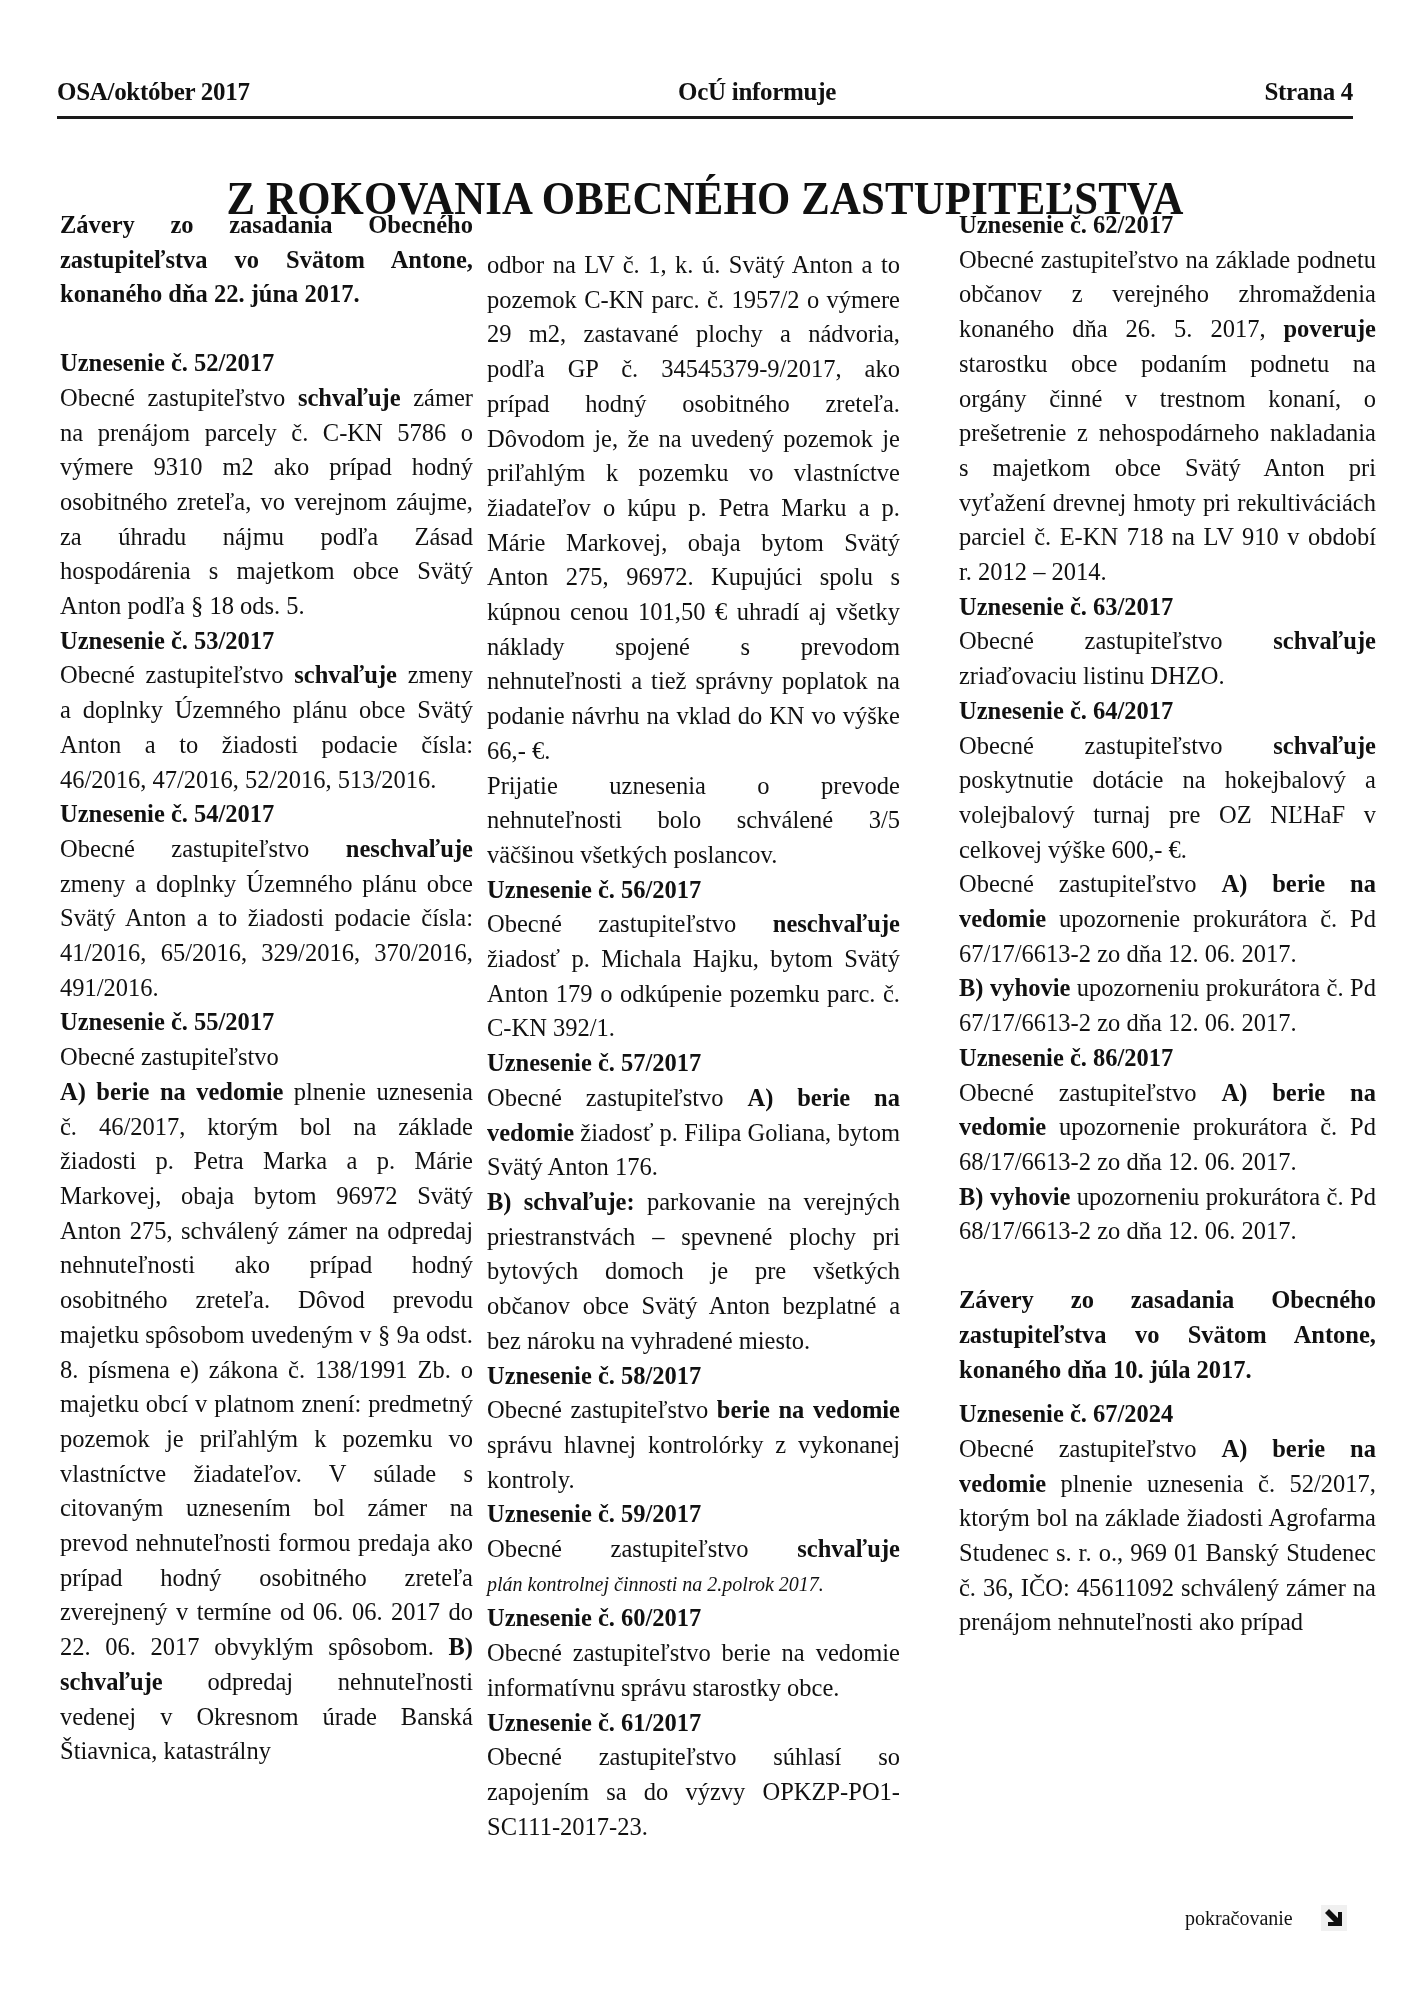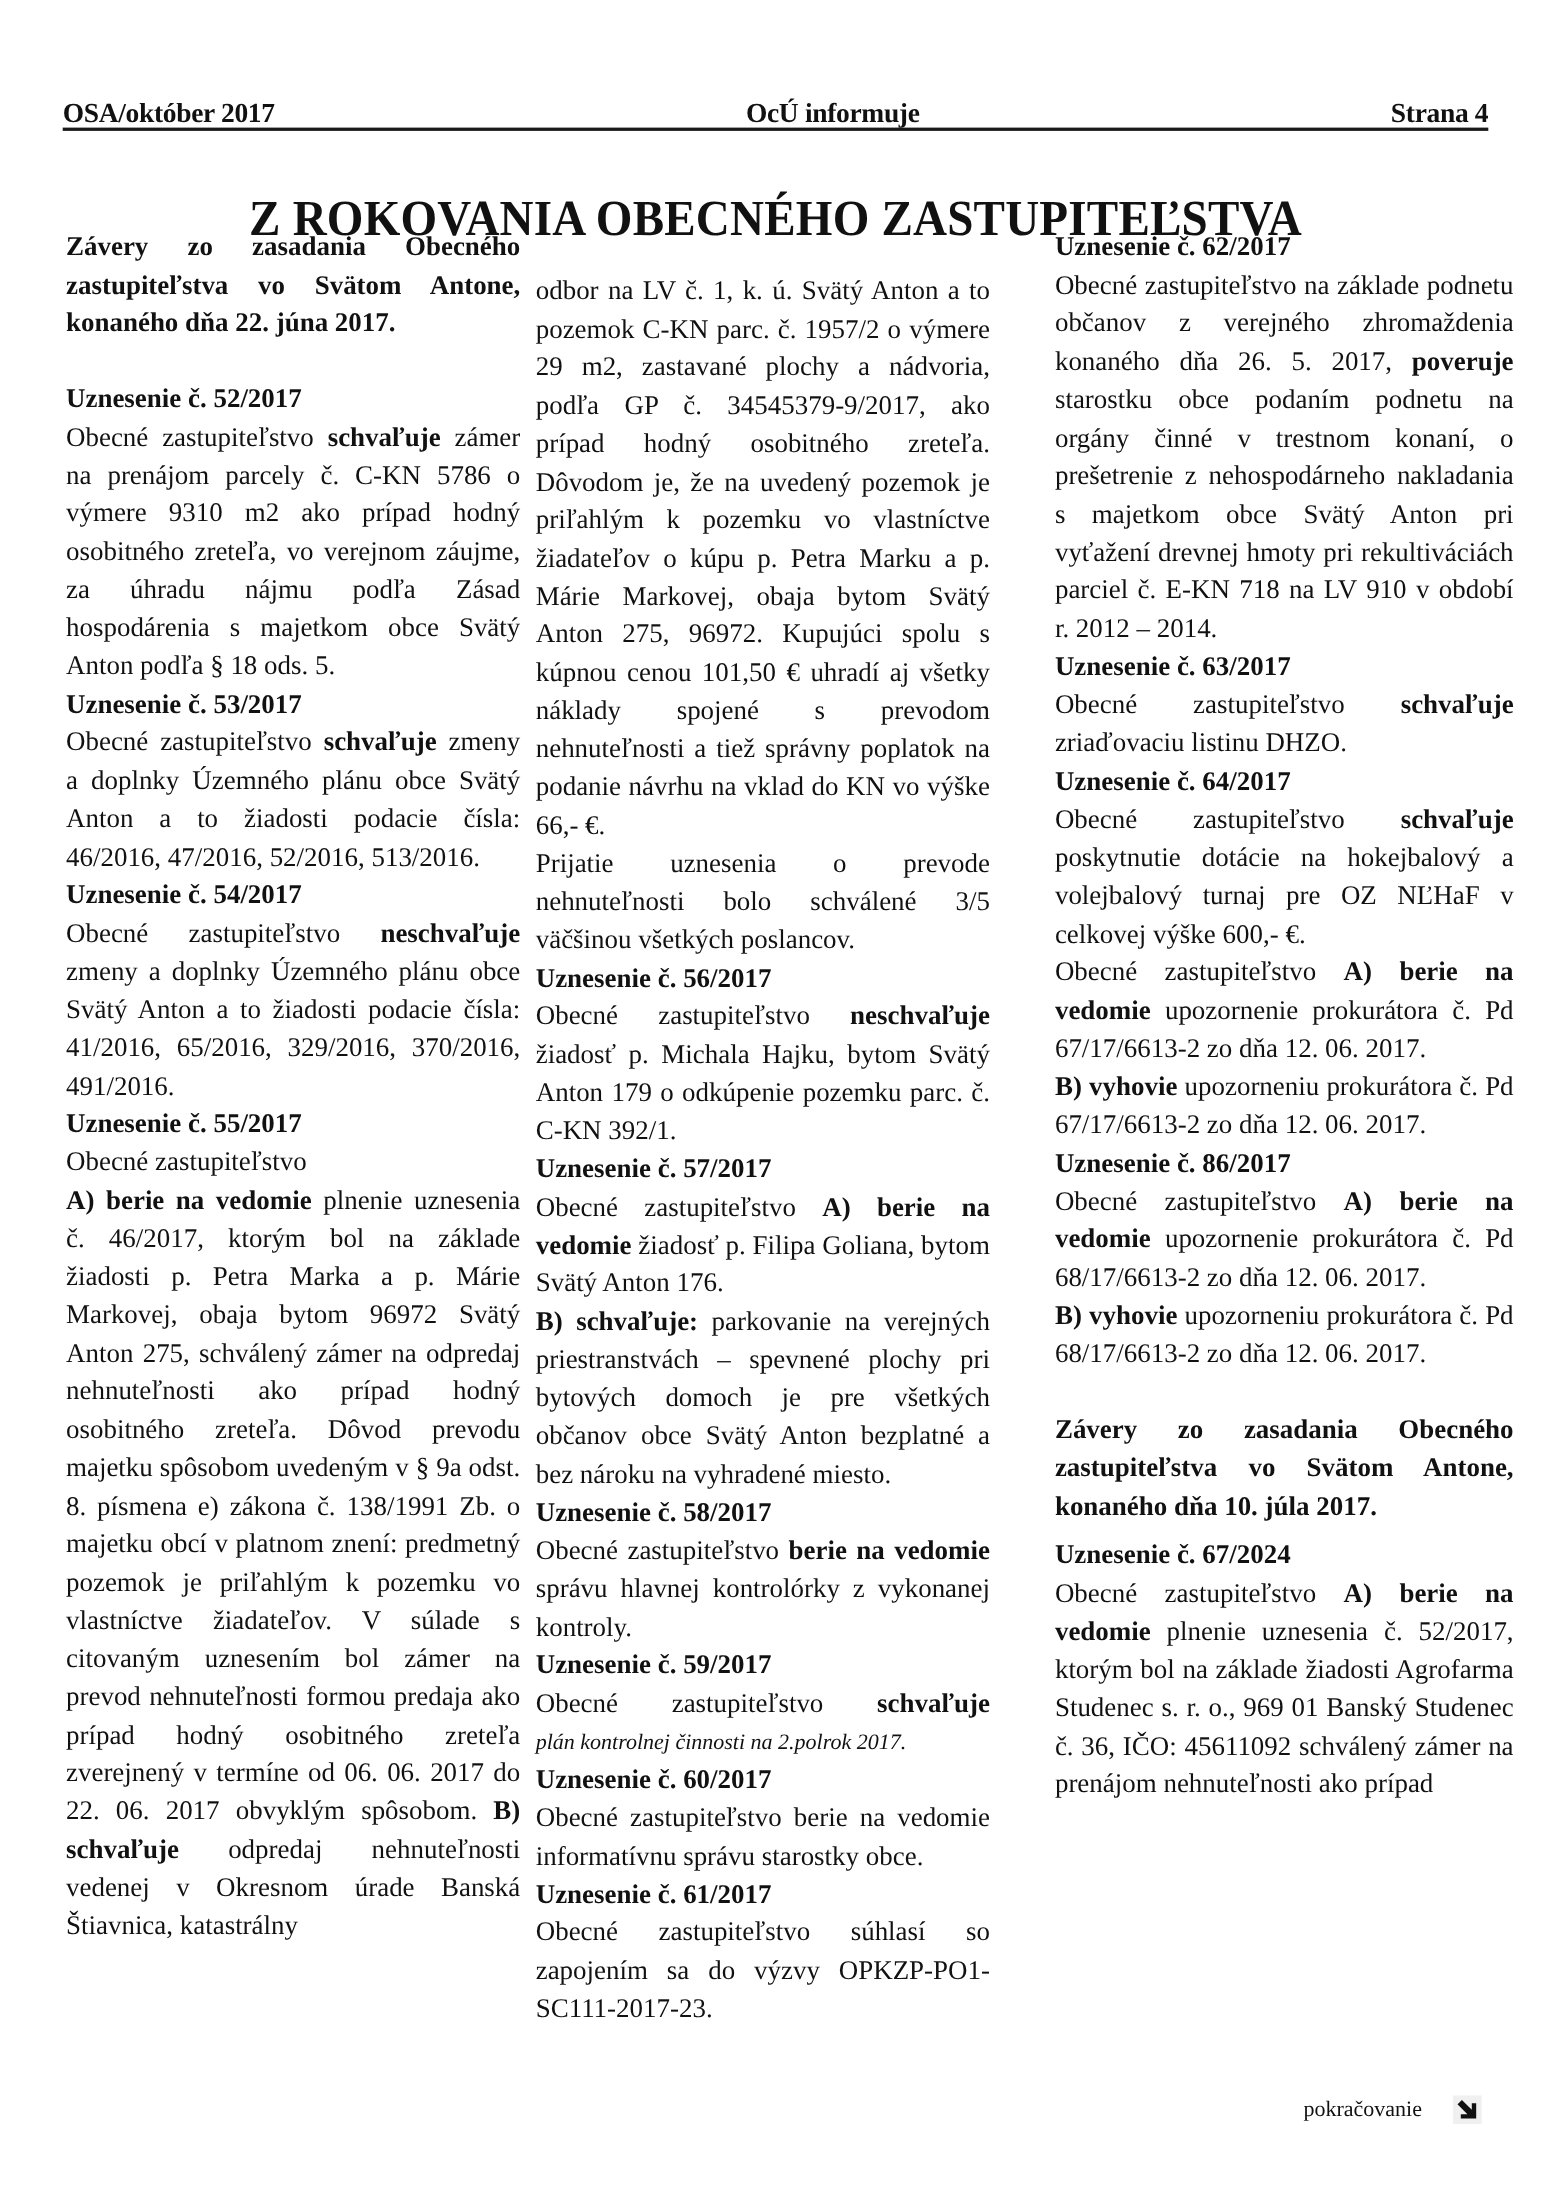--- a/index.html
+++ b/index.html
@@ -3,21 +3,21 @@
   <meta charset="utf-8">
   <style>
     html, body { margin: 0; padding: 0; background: #ffffff; }
     body {
       width: 1410px; height: 1995px; position: relative; overflow: hidden;
       font-family: "Liberation Serif", "DejaVu Serif", serif; color: #111111;
     }
     .header {
       position: absolute; left: 57px; top: 78px; width: 1296px; height: 36px;
       display: flex; justify-content: space-between; align-items: baseline;
-      font-size: 25px; font-weight: bold; letter-spacing: -0.3px; margin-top: 12px;
+      font-size: 25px; font-weight: bold; letter-spacing: -0.3px;
     }
     .header-rule {
       position: absolute; left: 57px; top: 116px; width: 1296px; height: 3px;
       background: #1a1a1a;
     }
     .page-title {
       position: absolute; left: 0; top: 140px; width: 1410px; text-align: center;
       font-size: 46px; font-weight: bold; letter-spacing: 0.2px; line-height: 56px;
       transform: scaleX(0.93);
     }

